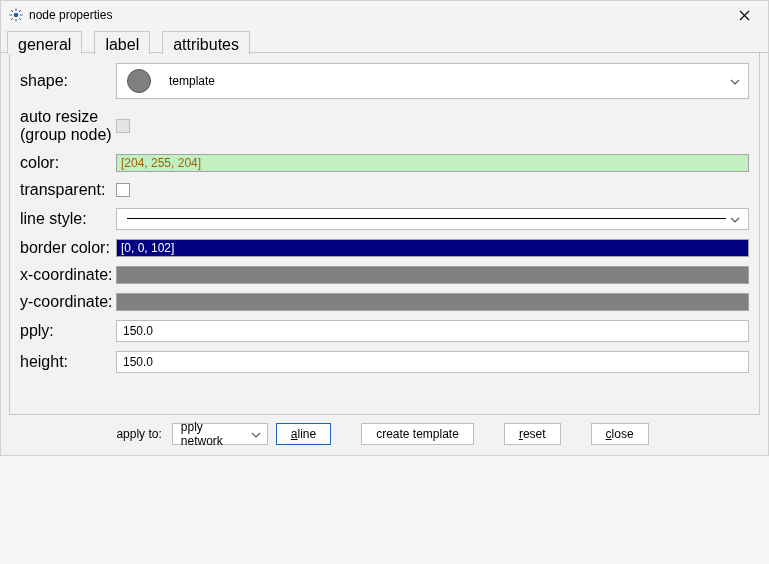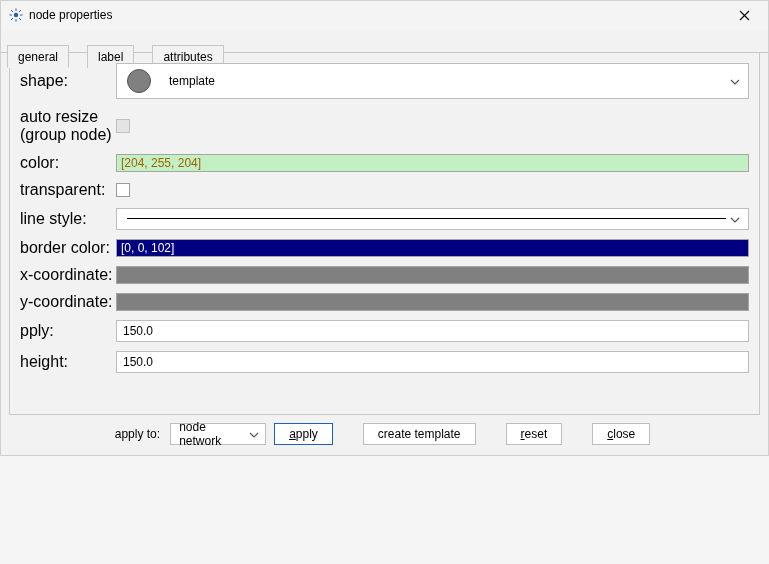--- a/index.html
+++ b/index.html
@@ -42,26 +42,26 @@
     padding-left: 6px;
     height: 24px;
     border-bottom: 1px solid #c8c8c8;
     background: #f2f2f2;
     position: relative;
   }
   .tab {
     padding: 4px 10px 3px 10px;
     border: 1px solid #c8c8c8;
     border-bottom: none;
-    margin-right: 18px;
-    background: #f2f2f2;
-    cursor: default;
-    position: relative;
-    top: 16px;
-    font-size: 12px;
+    margin-right: 12px;
+    background: #f2f2f2;
+    cursor: default;
+    position: relative;
+    top: 2px;
+    font-size: 16px;
   }
   .tab.active {
     background: #f2f2f2;
     border-bottom: 1px solid #f2f2f2;
     z-index: 2;
   }
 
   .panel {
     flex: 1;
     margin: 0 8px 4px 8px;
@@ -318,28 +318,28 @@
       <div class="field">
         <input class="text-input" value="150.0" style="">
       </div>
     </div>
 
   </div>
 
   <div class="bottom-bar">
     <span class="lead">apply to:</span>
     <div class="select">
-      <span>node network</span>
+      <span>pply network</span>
       <span class="combo-arrow"><svg viewBox="0 0 10 6">
             <polyline points="1,1 5,5 9,1" fill="none" stroke="#555" stroke-width="1.2"></polyline>
           </svg></span>
     </div>
     <div class="btn primary">
       <span class="ul">a</span>
-        <span>pply</span>
+        <span>line</span>
     </div>
     <span class="gap-md"></span>
     <div class="btn" style="min-width:110px;">
       <span>create template</span>
     </div>
     <span class="gap-md"></span>
     <div class="btn">
       <span class="ul">r</span>
         <span>eset</span>
     </div>

